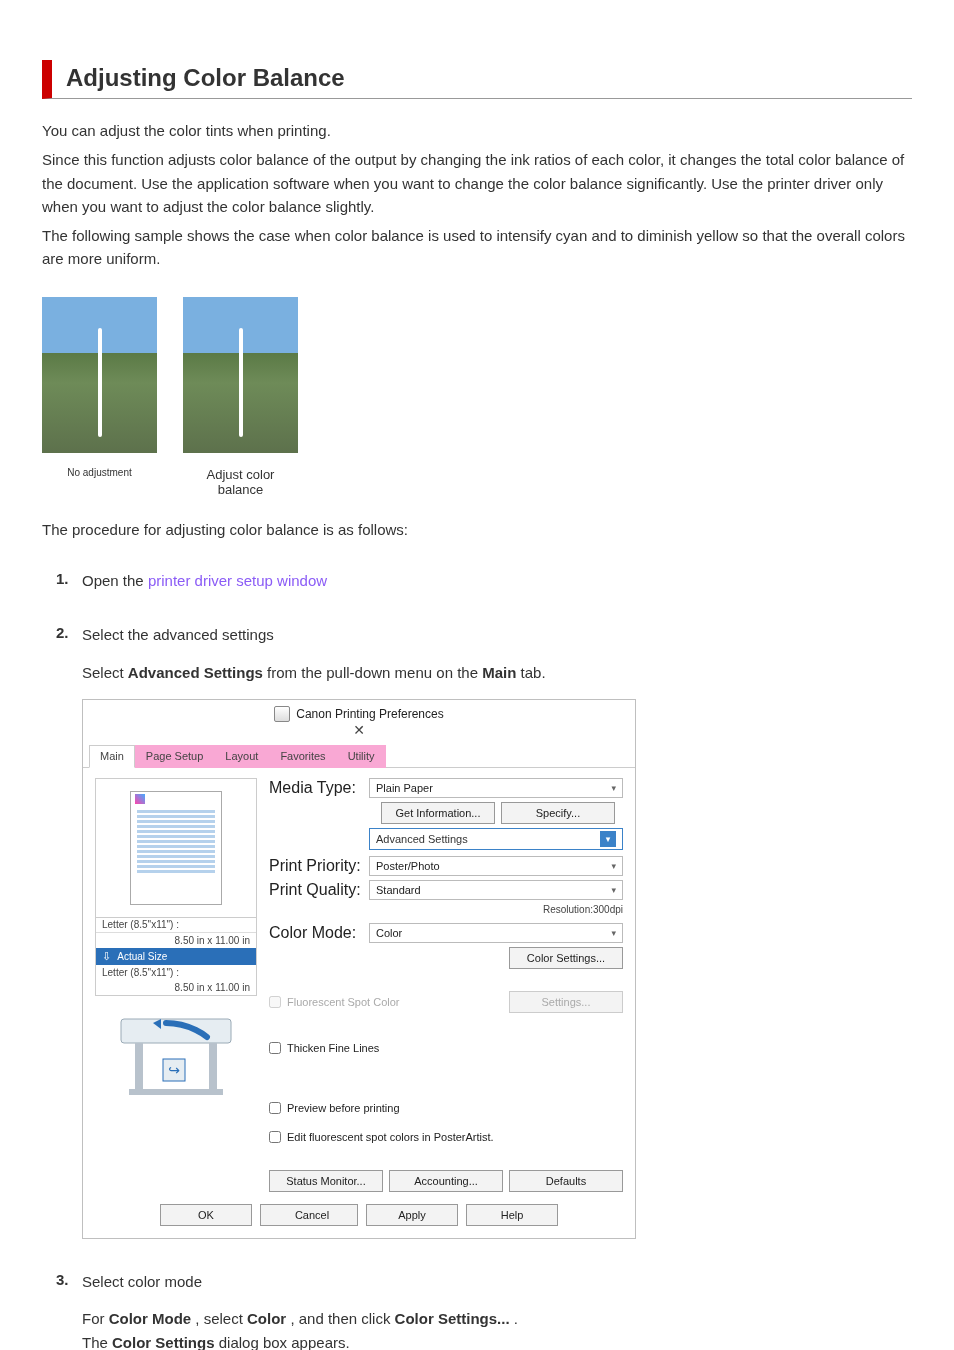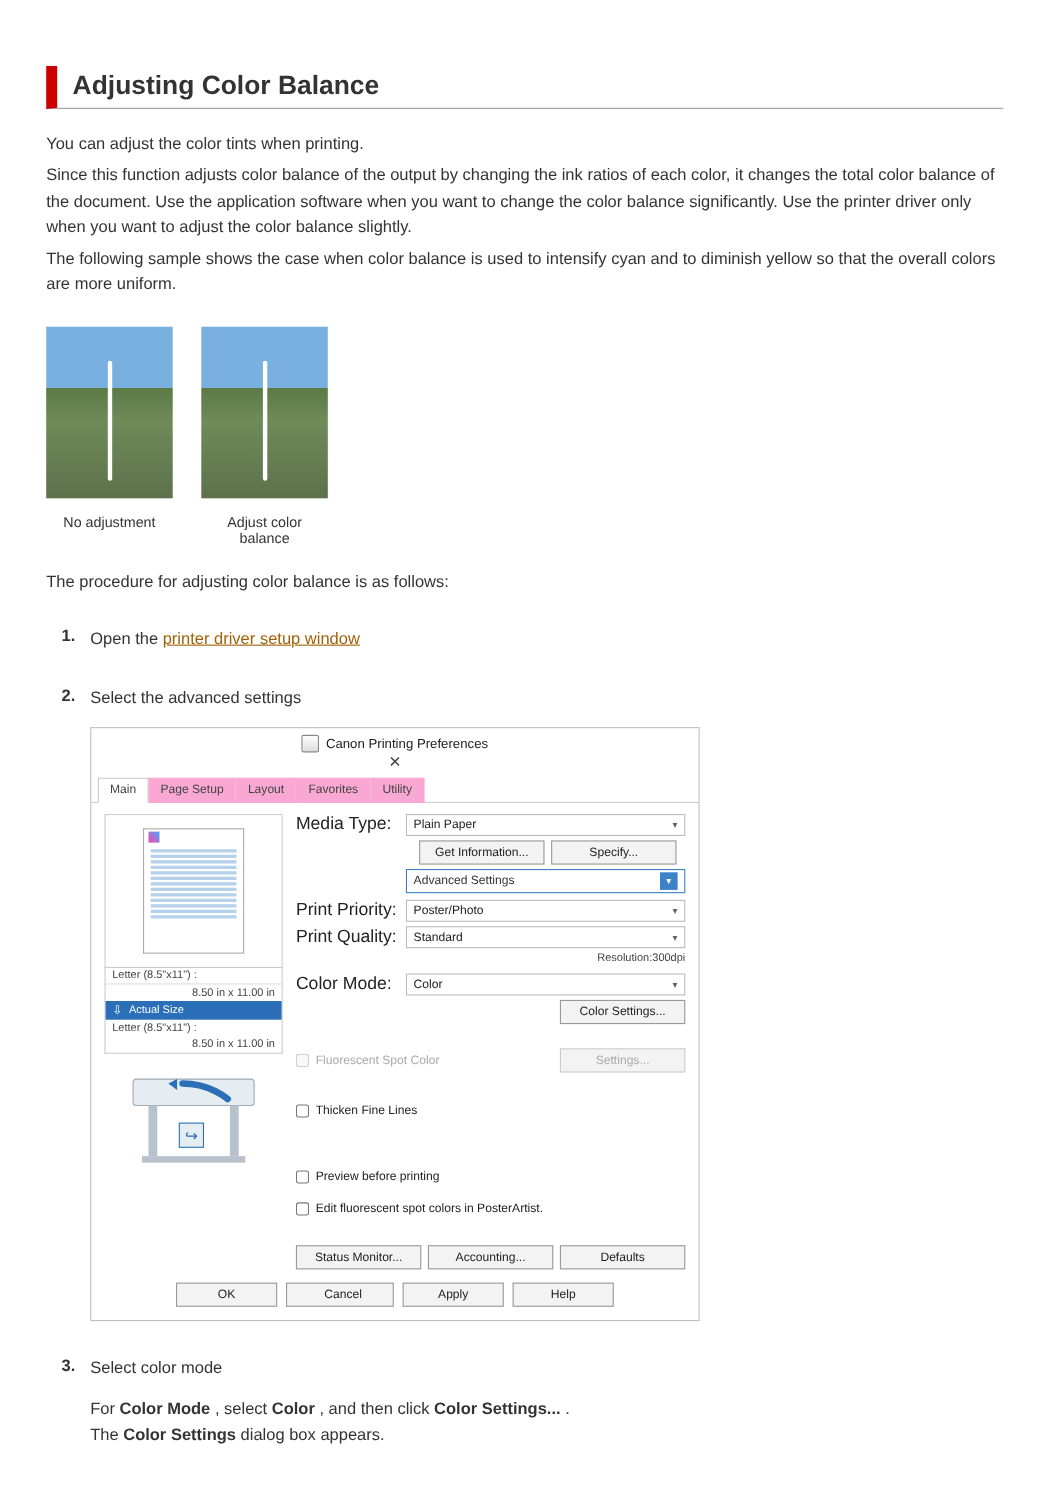--- a/index.html
+++ b/index.html
@@ -52,21 +52,21 @@
     height:70%;
     background:#fff;
     transform:translateX(-50%);
     border-radius:2px;
   }
   .img-captions {
     display: flex;
     gap: 26px;
     margin: 14px 0 24px 0;
   }
-  .img-cap-1 { width: 115px; text-align: center; font-size: 13px; }
+  .img-cap-1 { width: 115px; text-align: center; font-size: 10px; }
   .img-cap-2 { width: 115px; text-align: center; font-size: 13px; }
   .ol-step {
     list-style: none;
     padding: 0;
     margin: 32px 0 0 14px;
     counter-reset: step;
   }
   .ol-step > li {
     counter-increment: step;
     position: relative;
@@ -84,22 +84,21 @@
   .ol-step .step-head {
     font-size: 15px;
     line-height: 1.5;
   }
   .ol-step .step-body {
     margin-top: 14px;
     font-size: 15px;
     line-height: 1.6;
   }
   .link {
-    color: #a16207;
-    text-decoration: underline;
+    color: #8b5cf6;
     cursor: pointer;
   }
   .dialog {
     width: 552px;
     border: 1px solid #bfbfbf;
     margin-top: 14px;
     font-family: "Segoe UI", Tahoma, sans-serif;
     font-size: 11px;
     color: #222;
     background: #fff;
@@ -278,20 +277,27 @@
 
     <li>
       <div class="step-head">
         <span>Open the </span>
         <span class="link">printer driver setup window</span>
       </div>
     </li>
 
     <li>
       <div class="step-head">Select the advanced settings</div>
+      <div class="step-body">
+        <span>Select </span>
+        <b>Advanced Settings</b>
+        <span> from the pull-down menu on the </span>
+        <b>Main</b>
+        <span> tab.</span>
+      </div>
 
       <div class="dialog">
         <div class="dlg-title">
           <span class="dlg-title-left">
             <span class="dlg-title-icon"></span>
             <span>Canon           Printing Preferences</span>
           </span>
           <span class="dlg-close">✕</span>
         </div>
         <div class="dlg-tabs">

